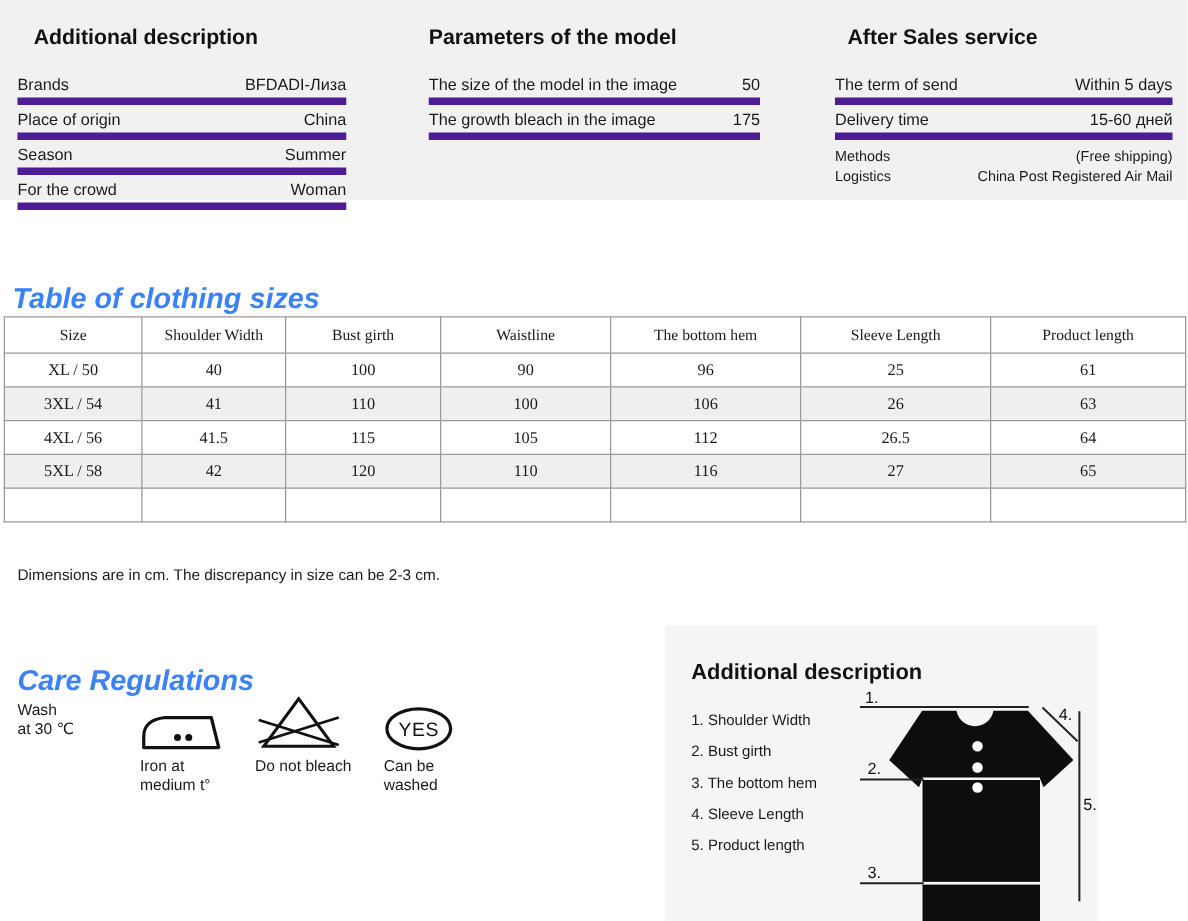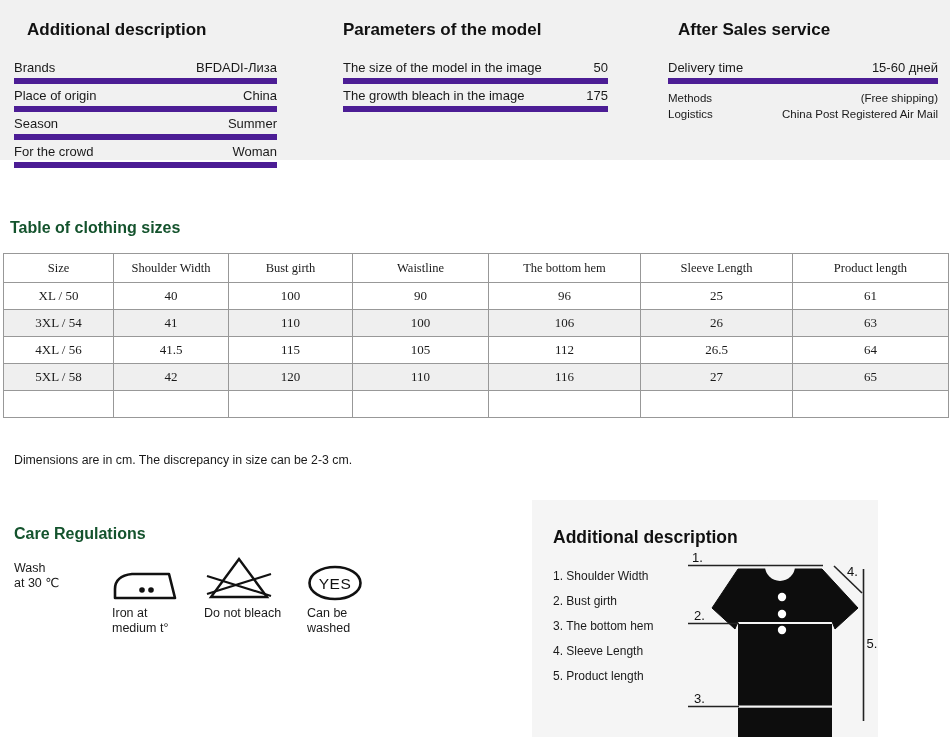--- a/index.html
+++ b/index.html
@@ -18,21 +18,21 @@
   .c1 .spec-title{padding-left:13px;}
   .c3 .spec-title{padding-left:10px;}
   .spec-rows{margin-top:15px;}
   .spec-row{display:flex;justify-content:space-between;align-items:center;
     height:22px;border-bottom:6px solid #4c1d95;font-size:13px;}
   .spec-row-plain{display:flex;justify-content:space-between;align-items:flex-end;
     height:16px;font-size:11.5px;}
   .spec-row-plain.first{margin-top:4px;}
   .spec-val{text-align:right;}
   
-  .section-title{position:absolute;font-size:16px;font-weight:600;color:#14532d;}
+  .section-title{position:absolute;font-size:23px;font-weight:600;color:#3b82f6;font-style:italic;}
   #table-title{left:10px;top:206px;}
   table.sizes{position:absolute;left:3px;top:253px;width:945px;border-collapse:collapse;table-layout:fixed;font-family:Liberation Serif, serif;}
   table.sizes th,table.sizes td{border:1px solid #989898;text-align:center;padding:0;}
   table.sizes th{height:28px;font-weight:400;font-size:12.5px;background:#ffffff;}
   table.sizes td{height:26px;font-size:13px;}
   table.sizes tbody tr:nth-child(even){background:#efefef;}
   table.sizes tbody tr:nth-child(odd){background:#ffffff;}
   .table-note{position:absolute;left:14px;top:453px;font-size:12.3px;}
   
   #care-title{left:14px;top:512px;}
@@ -94,20 +94,24 @@
         <span>The growth bleach in the image</span>
         <span class="spec-val">175</span>
       </div>
     </div>
   </div>
 
   <div class="spec-col c3">
     <h2 class="spec-title">After Sales service</h2>
     <div class="spec-rows">
       <div class="spec-row">
+        <span>The term of send</span>
+        <span class="spec-val">Within 5 days</span>
+      </div>
+      <div class="spec-row">
         <span>Delivery time</span>
         <span class="spec-val">15-60 дней</span>
       </div>
       <div class="spec-row-plain first">
         <span>Methods</span>
         <span class="spec-val">(Free shipping)</span>
       </div>
       <div class="spec-row-plain">
         <span>Logistics</span>
         <span class="spec-val">China Post Registered Air Mail</span>

